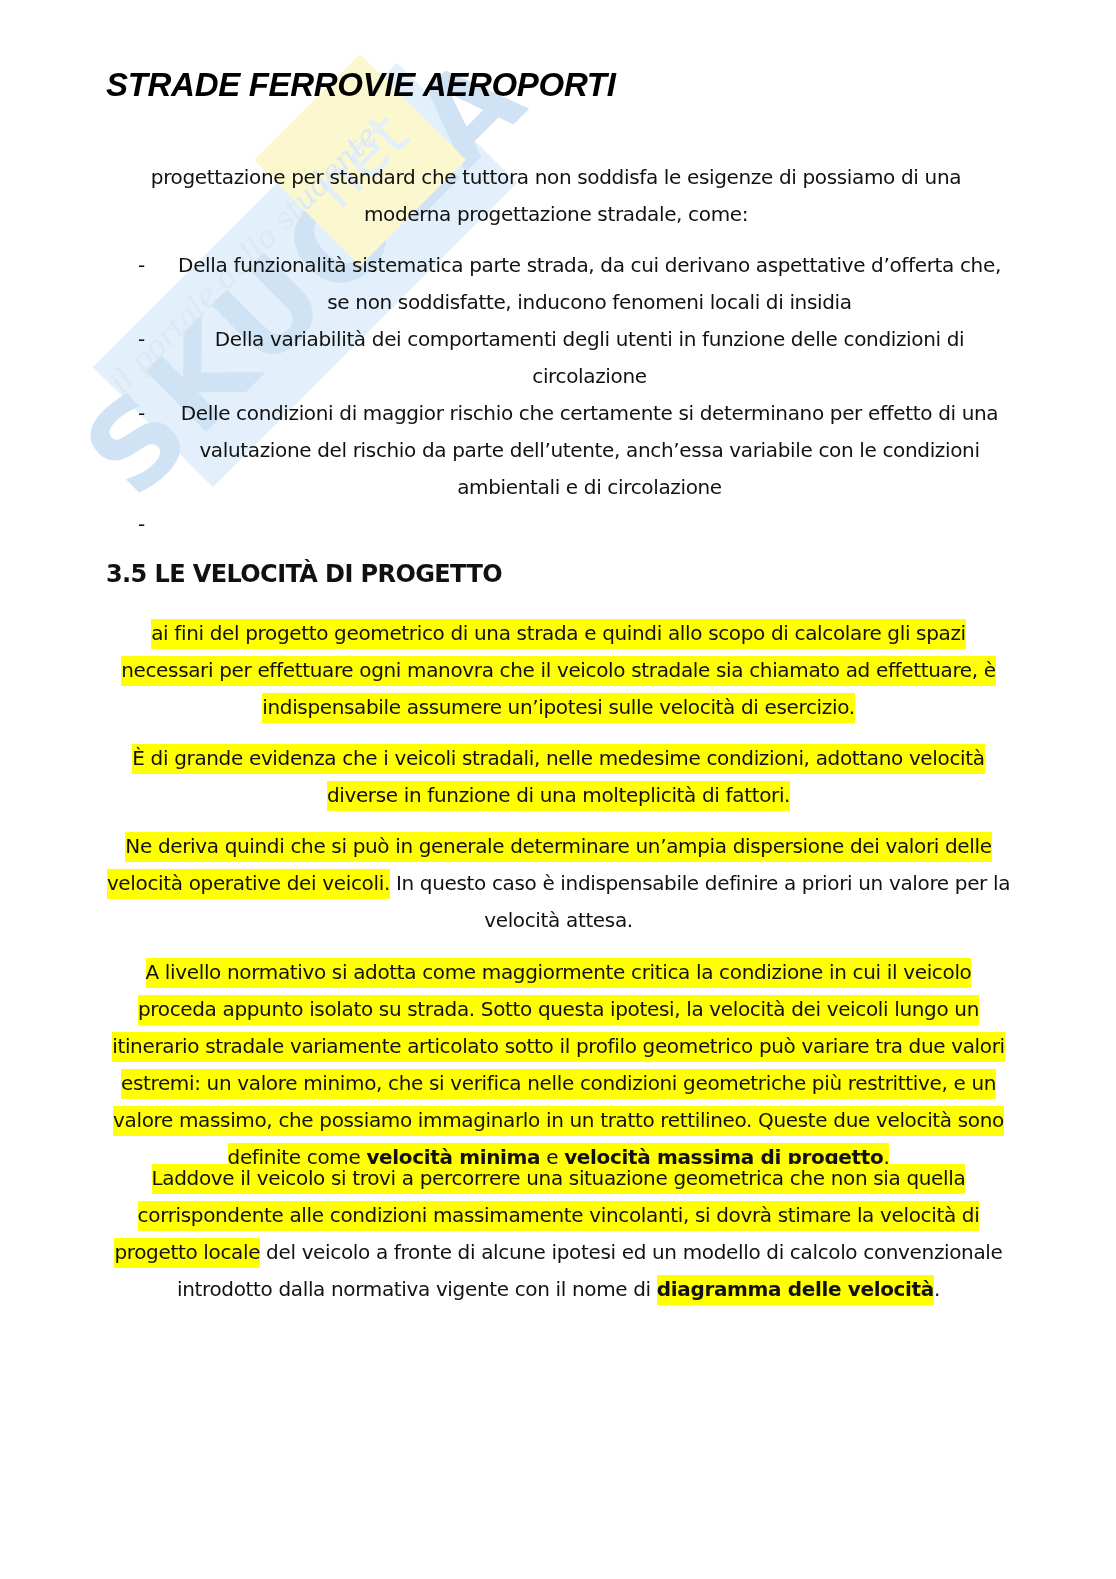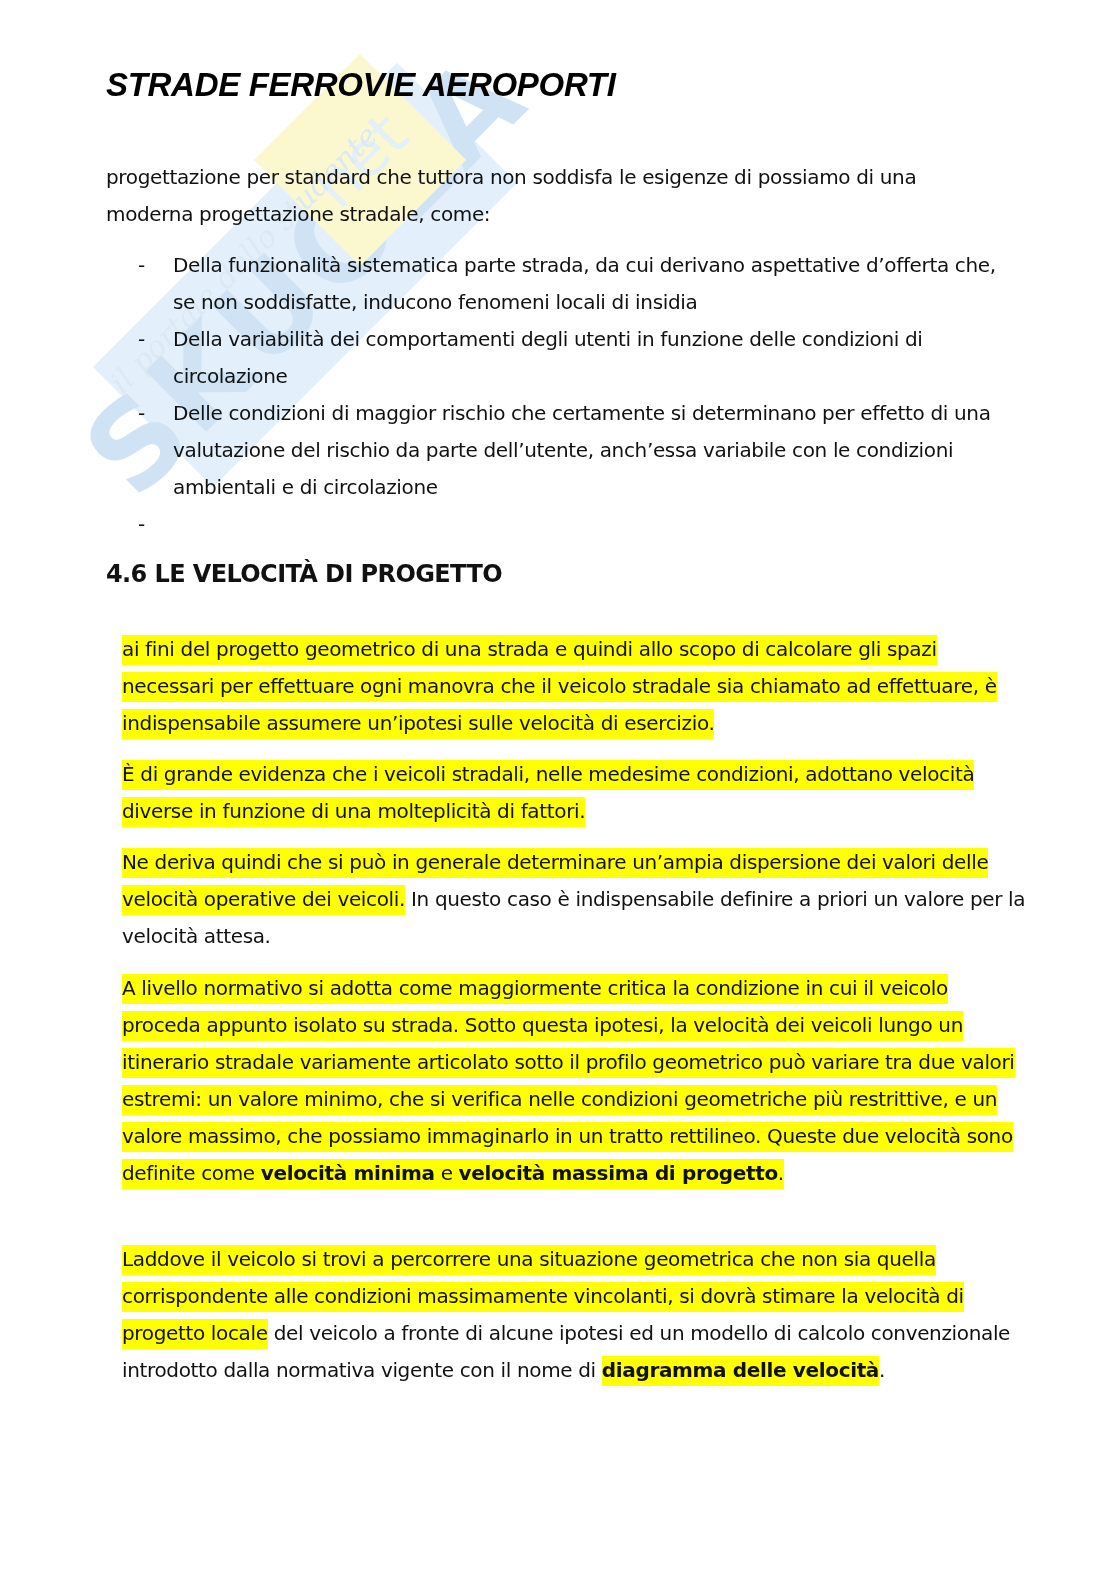--- a/index.html
+++ b/index.html
@@ -29,48 +29,48 @@
     position: absolute; left: 0; top: 0; width: 100%; height: 100%;
     display: flex; align-items: center; justify-content: center;
     font-family: "DejaVu Sans", sans-serif; font-size: 62px; color: #e4f0f8;
   }
   .wm-tagline {
     position: absolute; left: 95px; top: 330px; width: 420px;
     transform: rotate(-45deg); transform-origin: left center;
     font-family: "DejaVu Serif", serif; font-style: italic; font-size: 30px;
     color: #dbe9f5; white-space: nowrap;
   }
-  .page { position: absolute; left: 0; top: 0; width: 1116px; height: 1232px; z-index: 1; }
+  .page { position: absolute; left: 0; top: 0; width: 1116px; height: 1232px; z-index: 1; text-align: center; }
   .title {
     position: absolute; left: 106px; top: 66px; margin: 0;
     font-family: "Liberation Sans", sans-serif; font-style: italic; font-weight: bold;
     font-size: 33px; letter-spacing: -0.3px; color: #000000;
   }
   .body-text {
     font-family: "DejaVu Sans", sans-serif; font-size: 20px; line-height: 37px;
     letter-spacing: -0.35px; color: #111111;
   }
   .intro { position: absolute; left: 106px; top: 159px; width: 900px; margin: 0; }
   .bullets { position: absolute; left: 106px; top: 247px; width: 900px; margin: 0; padding: 0; list-style: none; }
   .bullets li { position: relative; padding-left: 67px; }
   .bullets .dash { position: absolute; left: 32px; top: 0; }
   .bullets li.empty { height: 37px; }
   .section-heading {
     position: absolute; left: 106px; top: 560px; margin: 0;
     font-family: "DejaVu Sans", sans-serif; font-weight: bold; font-size: 24px;
     letter-spacing: -0.6px; color: #111111;
   }
-  .para { position: absolute; left: 106px; width: 905px; margin: 16px; }
+  .para { position: absolute; left: 106px; width: 905px; margin: 0; }
   .hl { background: #ffff00; box-decoration-break: clone; -webkit-box-decoration-break: clone; padding: 2px 0 4px 0; }
   .bi { font-weight: bold; }
   .p1 { top: 615px; }
   .p2 { top: 740px; }
   .p3 { top: 828px; }
   .p4 { top: 954px; }
-  .p5 { top: 1225px; }
+  .p5 { top: 1160px; }
 </style>
 </head>
 <body>
 
 <div class="watermark">
   <div class="wm-blue">
     <div class="wm-blue-text">SKUOLA</div>
   </div>
   <div class="wm-yellow">
     <div class="wm-yellow-text">net</div>
@@ -95,21 +95,21 @@
     <li>
       <span class="dash">-</span>
       <span>Delle condizioni di maggior rischio che certamente si determinano per effetto di una valutazione del rischio da parte dell’utente, anch’essa variabile con le condizioni ambientali e di circolazione</span>
     </li>
     <li class="empty">
       <span class="dash">-</span>
       <span></span>
     </li>
   </ul>
 
-  <h2 class="section-heading">4.6 LE VELOCITÀ DI PROGETTO</h2>
+  <h2 class="section-heading">3.5 LE VELOCITÀ DI PROGETTO</h2>
 
   <p class="para p1 body-text">
     <span class="hl">ai fini del progetto geometrico di una strada e quindi allo scopo di calcolare gli spazi necessari per effettuare ogni manovra che il veicolo stradale sia chiamato ad effettuare, è indispensabile assumere un’ipotesi sulle velocità di esercizio.</span>
   </p>
 
   <p class="para p2 body-text">
     <span class="hl">È di grande evidenza che i veicoli stradali, nelle medesime condizioni, adottano velocità diverse in funzione di una molteplicità di fattori.</span>
   </p>
 
   <p class="para p3 body-text">

